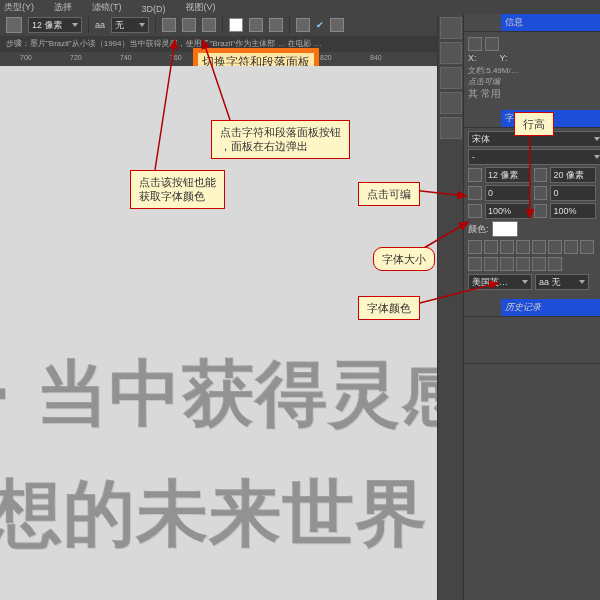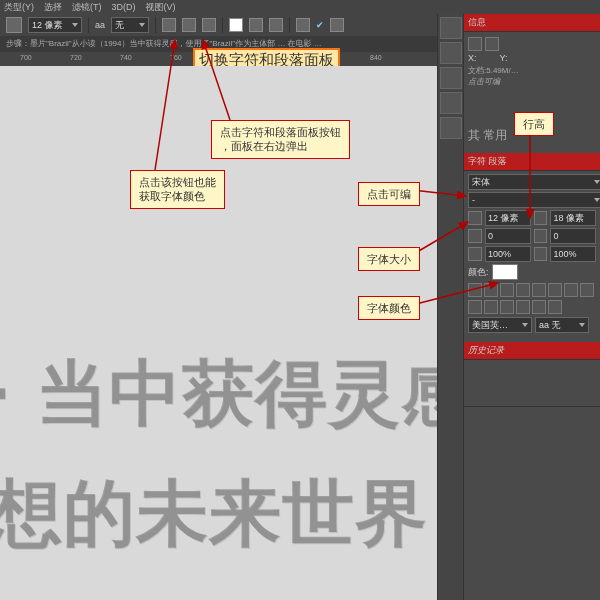--- a/index.html
+++ b/index.html
@@ -15,22 +15,22 @@
   }
   .menubar {
     position: absolute;
     top: 0; left: 0; right: 0;
     height: 14px;
     background: #444;
     color: #ccc;
     font-size: 9px;
     padding-left: 4px;
     display: flex;
-    gap: 10px;
-    align-items: center;
+    gap: 20px;
+    align-items: flex-end;
   }
   .menubar span { color: #bbb; }
   .options-bar {
     position: absolute;
     top: 14px; left: 0; right: 0;
     height: 22px;
     background: #444;
     border-bottom: 1px solid #333;
     display: flex;
     align-items: center;
@@ -90,22 +90,22 @@
     filter: contrast(0.85);
   }
   .line1 { top: 280px; left: -10px; }
   .line2 { top: 400px; left: -10px; }
   
   .tooltip {
     position: absolute;
     top: 48px;
     left: 193px;
     background: #ffe8a6;
-    border: 2px solid #f97316;
-    font-size: 15px;
+    border: 5px solid #f97316;
+    font-size: 12px;
     padding: 1px 4px;
     color: #333;
   }
   
   .right-dock {
     position: absolute;
     top: 14px; right: 0;
     width: 136px;
     bottom: 0;
     background: #4a4a4a;
@@ -129,21 +129,22 @@
   }
   .panel {
     background: #4a4a4a;
     border-top: 1px solid #333;
     padding: 3px 4px;
   }
   .panel-tabs {
     font-size: 9px;
     color: #ccc;
     padding: 2px 4px;
-    background: #b91c1c;
+    background: #1d4ed8;
+    margin-left: 37px;
   }
   .field-row {
     display: flex;
     align-items: center;
     gap: 3px;
     margin: 2px 0;
   }
   .dd {
     background: #333;
     border: 1px solid #666;
@@ -279,38 +280,38 @@
     <div class="field-row">
         <div class="mini-icon"></div>
         <div class="mini-icon"></div>
       </div>
     <div class="field-row">
         <span>X:</span>
         <span style="margin-left:20px;">Y:</span>
       </div>
     <div style="font-size:8px;color:#aaa;">文档:5.49M/…</div>
     <div style="font-size:8px;color:#aaa;font-style:italic;">点击可编</div>
-    <div style="font-size:12px;color:#aaa;margin-top:40px;">其 常用</div>
+    <div style="font-size:10px;color:#aaa;">其 常用</div>
   </div>
 
   <div class="panel-tabs" style="margin-top:6px;">字符  段落</div>
   <div class="panel">
     <div class="dd" style="width:100%;">
       <span>宋体</span>
         <span class="arr"></span>
     </div>
     <div class="dd" style="width:100%;margin-top:2px;">
       <span>-</span>
         <span class="arr"></span>
     </div>
     <div class="field-row">
       <div class="mini-icon"></div>
       <div class="num-input">12 像素</div>
       <div class="mini-icon"></div>
-      <div class="num-input">18 像素</div>
+      <div class="num-input">20 像素</div>
     </div>
     <div class="field-row">
       <div class="mini-icon"></div>
       <div class="num-input">0</div>
       <div class="mini-icon"></div>
       <div class="num-input">0</div>
     </div>
     <div class="field-row">
       <div class="mini-icon"></div>
       <div class="num-input">100%</div>
@@ -355,21 +356,21 @@
   <div class="panel" style="height:40px;"></div>
   <div class="panel" style="height:30px;"></div>
 </div>
 
 <div class="callout" style="top:170px;left:106px;white-space:pre;margin-left:24px;">点击该按钮也能
 获取字体颜色</div>
 <div class="callout" style="top:120px;left:198px;white-space:pre;margin-left:13px;">点击字符和段落面板按钮
 ，面板在右边弹出</div>
 <div class="callout" style="top:112px;left:514px;">行高</div>
 <div class="callout" style="top:182px;left:358px;">点击可编</div>
-<div class="callout" style="top:247px;left:358px;">字体大小</div>
+<div class="callout" style="top:247px;left:373px;border-radius:9px;">字体大小</div>
 <div class="callout" style="top:296px;left:358px;">字体颜色</div>
 
 <svg class="arrows">
   <defs>
     <marker id="ah" markerWidth="8" markerHeight="8" refX="6" refY="3" orient="auto">
       <polygon points="0 0, 7 3, 0 6"></polygon>
     </marker>
   </defs>
   <line x1="155" y1="170" x2="175" y2="40" stroke="#b00000" stroke-width="1.5" marker-end="url(#ah)"></line>
   <line x1="230" y1="120" x2="203" y2="40" stroke="#b00000" stroke-width="1.5" marker-end="url(#ah)"></line>

